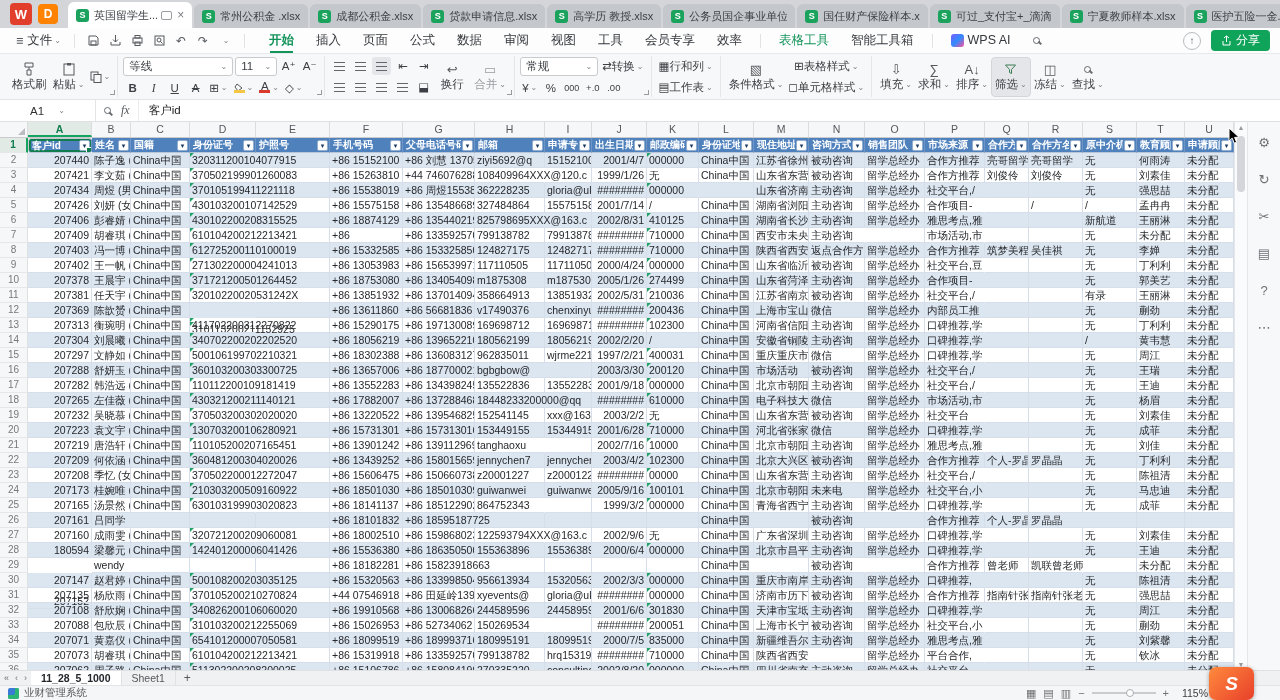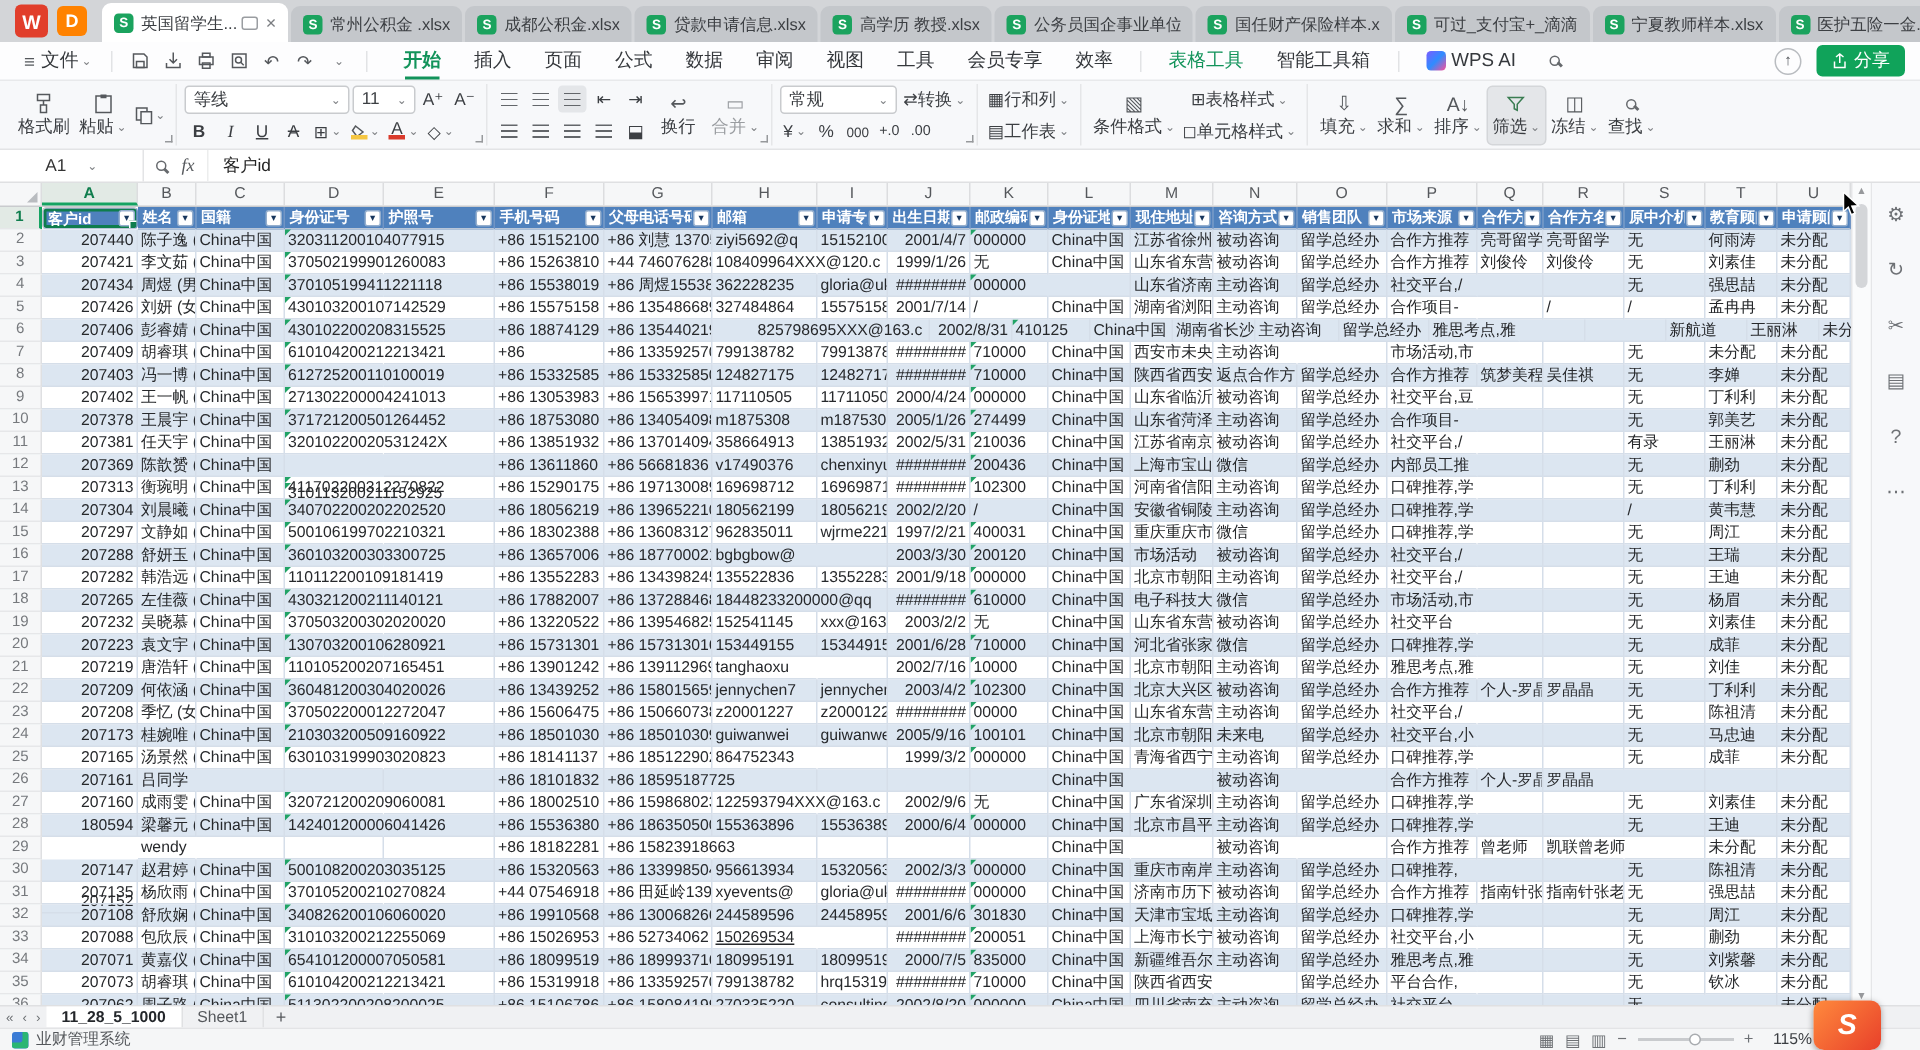--- a/index.html
+++ b/index.html
@@ -704,21 +704,21 @@
           </div>
           <div class="grow band">
             <div class="rn">6</div>
             <div class="cell ar" style="width: 64px;">207406</div>
             <div class="cell" style="width: 39px;">彭睿婧 (女)</div>
             <div class="cell" style="width: 59px;">China中国</div>
             <div class="cell ovf tri" style="width: 66px;">430102200208315525</div>
             <div class="cell" style="width: 74px;"></div>
             <div class="cell" style="width: 73px;">+86 18874129</div>
             <div class="cell" style="width: 72px;">+86 13544021983</div>
-            <div class="cell ovf" style="width: 70px; margin-left: 28px;">825798695XXX@163.c</div>
+            <div class="cell ovf" style="width: 70px;">825798695XXX@163.c</div>
             <div class="cell" style="width: 47px;"></div>
             <div class="cell ar" style="width: 55px;">2002/8/31</div>
             <div class="cell tri" style="width: 52px;">410125</div>
             <div class="cell" style="width: 55px;">China中国</div>
             <div class="cell" style="width: 55px;">湖南省长沙</div>
             <div class="cell" style="width: 56px;">主动咨询</div>
             <div class="cell" style="width: 60px;">留学总经办</div>
             <div class="cell ovf" style="width: 60px;">雅思考点,雅</div>
             <div class="cell" style="width: 44px;"></div>
             <div class="cell" style="width: 54px;"></div>
@@ -1352,21 +1352,21 @@
           </div>
           <div class="grow">
             <div class="rn">33</div>
             <div class="cell ar" style="width: 64px;">207088</div>
             <div class="cell" style="width: 39px;">包欣辰 (女)</div>
             <div class="cell" style="width: 59px;">China中国</div>
             <div class="cell ovf tri" style="width: 66px;">310103200212255069</div>
             <div class="cell" style="width: 74px;"></div>
             <div class="cell" style="width: 73px;">+86 15026953</div>
             <div class="cell" style="width: 72px;">+86 52734062</div>
-            <div class="cell ovf" style="width: 70px; text-decoration: underline;">150269534</div>
+            <div class="cell ovf" style="width: 70px;">150269534</div>
             <div class="cell" style="width: 47px;"></div>
             <div class="cell ar" style="width: 55px;">########</div>
             <div class="cell tri" style="width: 52px;">200051</div>
             <div class="cell" style="width: 55px;">China中国</div>
             <div class="cell" style="width: 55px;">上海市长宁</div>
             <div class="cell" style="width: 56px;">被动咨询</div>
             <div class="cell" style="width: 60px;">留学总经办</div>
             <div class="cell ovf" style="width: 60px;">社交平台,小</div>
             <div class="cell" style="width: 44px;"></div>
             <div class="cell" style="width: 54px;"></div>

